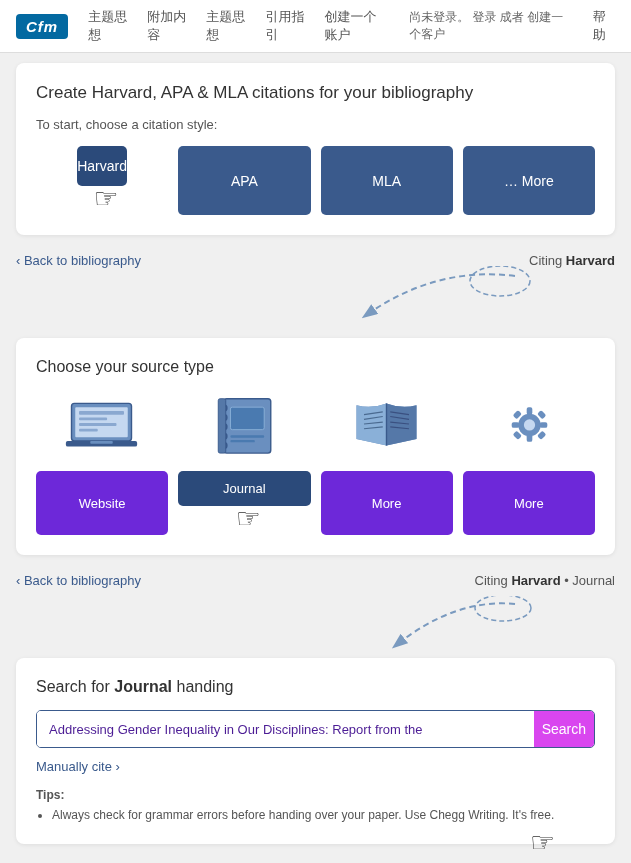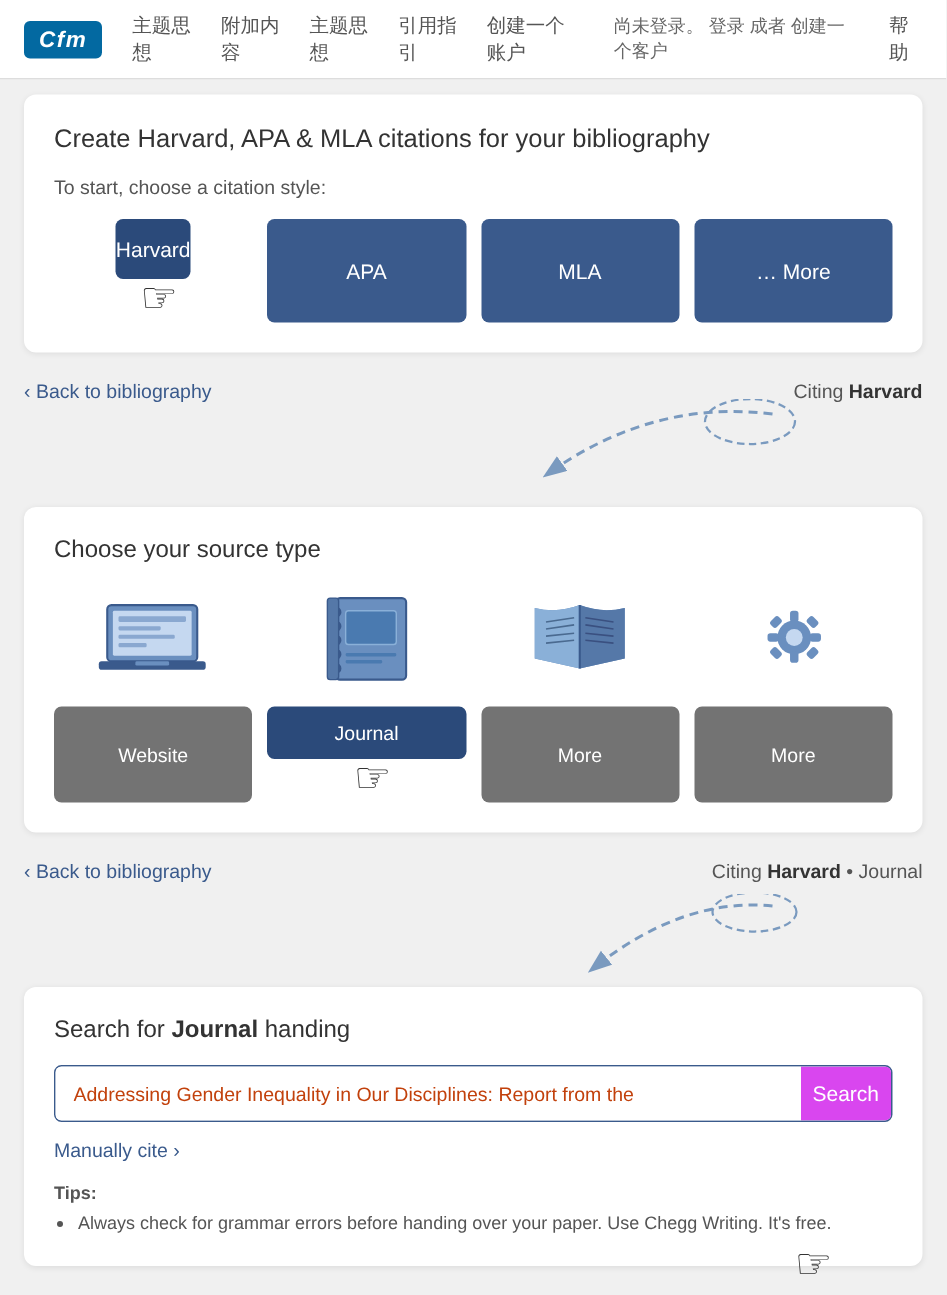--- a/index.html
+++ b/index.html
@@ -144,21 +144,21 @@
       align-items: center;
       gap: 0;
       flex: 1;
     }
     .source-buttons-row {
       display: flex;
       gap: 10px;
     }
     .source-btn {
       flex: 1;
-      background: #737373;
+      background: #6d28d9;
       color: #fff;
       border: none;
       border-radius: 5px;
       padding: 10px 0;
       font-size: 13px;
       cursor: pointer;
       text-align: center;
     }
     .source-btn.active {
       background: #2b4a7a;
@@ -178,21 +178,21 @@
       border: 1.5px solid #3a5a8c;
       border-radius: 5px;
       overflow: hidden;
       margin-bottom: 10px;
     }
     .search-input {
       flex: 1;
       border: none;
       padding: 10px 12px;
       font-size: 13px;
-      color: #c2410c;
+      color: #4c1d95;
       outline: none;
     }
     .search-btn {
       background: #d946ef;
       color: #fff;
       border: none;
       padding: 10px 8px;
       font-size: 14px;
       cursor: pointer;
       font-weight: 500;

